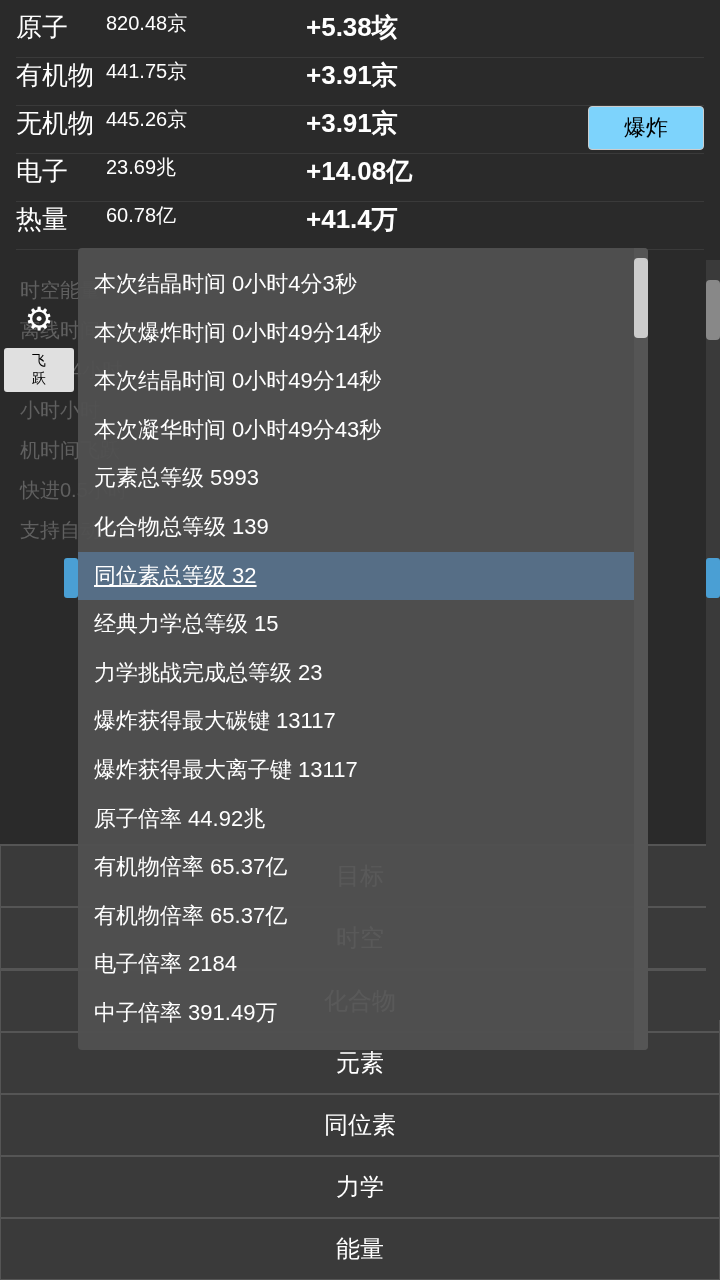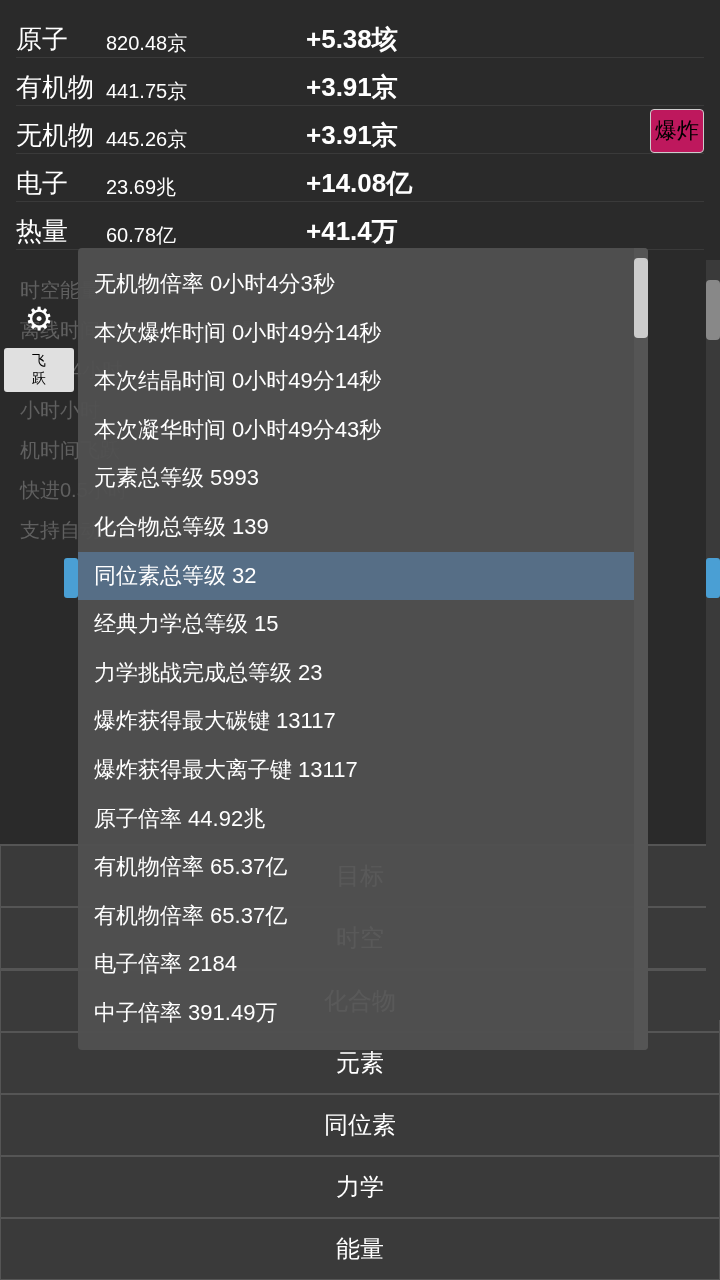--- a/index.html
+++ b/index.html
@@ -13,46 +13,46 @@
       position: relative;
     }
 
     
     .resource-area {
       padding: 10px 16px;
       background: #2a2a2a;
     }
     .resource-row {
       display: flex;
-      align-items: flex-end;
+      align-items: flex-start;
       height: 48px;
       border-bottom: 1px solid #3a3a3a;
     }
     .resource-name {
       width: 90px;
       font-size: 26px;
       color: #ffffff;
     }
     .resource-value {
       width: 200px;
       font-size: 20px;
       color: #ffffff;
     }
     .resource-delta {
       flex: 1;
       font-size: 26px;
       color: #ffffff;
       font-weight: bold;
     }
     .resource-btn {
-      background: #be185d;
+      background: #7dd3fc;
       color: #000;
       border: 1px solid #ccc;
       border-radius: 4px;
-      padding: 6px 4px;
+      padding: 6px 35px;
       font-size: 22px;
       cursor: pointer;
       white-space: nowrap;
     }
 
     
     .overlay-panel {
       position: absolute;
       top: 248px;
       left: 78px;
@@ -70,20 +70,21 @@
     .overlay-item {
       font-size: 22px;
       color: #ffffff;
       padding: 10px 0;
       line-height: 1.3;
     }
     .overlay-item.highlighted {
       background: rgba(100, 160, 220, 0.4);
       margin: 0 -16px;
       padding: 10px 16px;
+      text-decoration: underline;
     }
     .overlay-scrollbar {
       width: 14px;
       background: #555;
       border-radius: 0 4px 4px 0;
       position: relative;
     }
     .overlay-scrollbar-thumb {
       width: 14px;
       height: 80px;
@@ -246,21 +247,21 @@
 <div class="left-panel">
   <div class="gear-icon">⚙</div>
   <div class="small-btn">飞<br>跃</div>
 </div>
 
 <div class="blue-handle-left"></div>
 <div class="blue-handle-right"></div>
 
 <div class="overlay-panel">
   <div class="overlay-content" id="overlay-items-container">
-  <div class="overlay-item">无机物倍率 0小时4分3秒</div>
+  <div class="overlay-item">本次结晶时间 0小时4分3秒</div>
       <div class="overlay-item">本次爆炸时间 0小时49分14秒</div>
       <div class="overlay-item">本次结晶时间 0小时49分14秒</div>
       <div class="overlay-item">本次凝华时间 0小时49分43秒</div>
       <div class="overlay-item">元素总等级 5993</div>
       <div class="overlay-item">化合物总等级 139</div>
       <div class="overlay-item highlighted">同位素总等级 32</div>
       <div class="overlay-item">经典力学总等级 15</div>
       <div class="overlay-item">力学挑战完成总等级 23</div>
       <div class="overlay-item">爆炸获得最大碳键 13117</div>
       <div class="overlay-item">爆炸获得最大离子键 13117</div>

